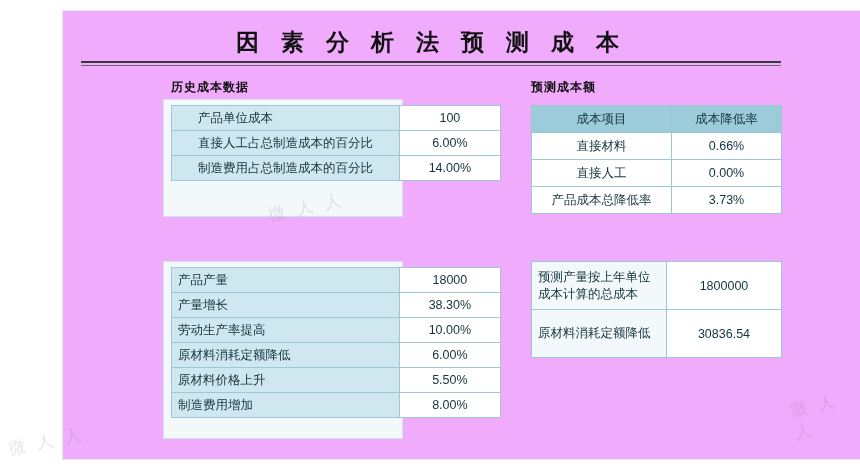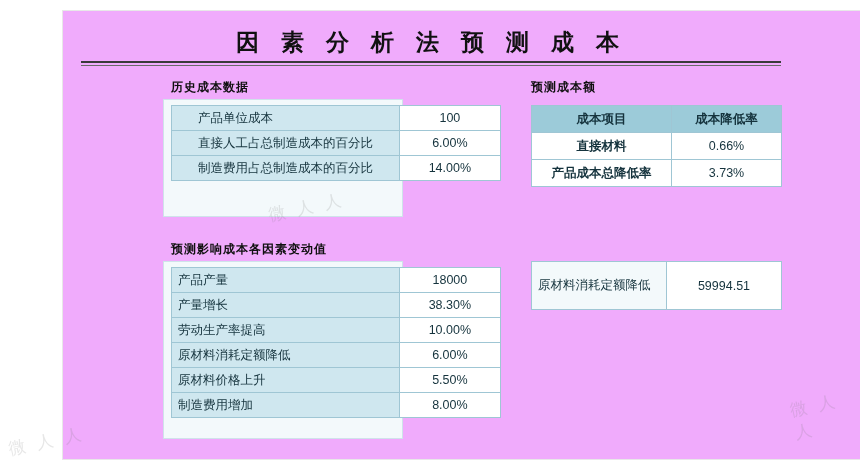--- a/index.html
+++ b/index.html
@@ -85,28 +85,28 @@
   .lbl {
     background: #cfe7ef;
     text-align: left;
   }
   .val {
     background: #ffffff;
     text-align: center;
   }
   .hdr {
     background: #9ccbd9;
-    font-weight: bold;
+    font-weight: normal;
     text-align: center;
     color: #10303a;
   }
   .rowlbl {
     background: #ffffff;
     text-align: center;
-    font-weight: bold;
+    font-weight: normal;
     color: #10303a;
   }
 
   
   #hist-panel { left: 100px; top: 88px; width: 240px; height: 118px; }
   #hist-table { position: absolute; left: 108px; top: 94px; width: 330px; }
   #hist-table td.lbl { width: 225px; padding-left: 26px; }
   #hist-table td.val { width: 100px; }
 
   
@@ -163,21 +163,20 @@
       <td class="lbl">直接人工占总制造成本的百分比</td>
       <td class="val">6.00%</td>
     </tr>
     <tr>
       <td class="lbl">制造费用占总制造成本的百分比</td>
       <td class="val">14.00%</td>
     </tr>
   </tbody>
     </table>
 
-  <div class="section-head" style="left:108px; top:230px;">预测影响成本各因素变动值</div>
   <div class="panel" id="fac-panel"></div>
   <table class="grid" id="fac-table">
     <tbody>
         <tr>
       <td class="lbl">产品产量</td>
       <td class="val">18000</td>
     </tr>
     <tr>
       <td class="lbl">产量增长</td>
       <td class="val">38.30%</td>
@@ -206,31 +205,39 @@
     <tbody>
         <tr>
       <th class="hdr c1">成本项目</th>
       <th class="hdr c2">成本降低率</th>
     </tr>
     <tr>
       <td class="rowlbl c1">直接材料</td>
       <td class="val c2">0.66%</td>
     </tr>
     <tr>
+      <td class="rowlbl c1">直接人工</td>
+      <td class="val c2">0.00%</td>
+    </tr>
+    <tr>
       <td class="rowlbl c1">产品成本总降低率</td>
       <td class="val c2">3.73%</td>
     </tr>
   </tbody>
     </table>
 
   <table class="grid" id="sum-table">
     <tbody>
+        <tr>
+      <td class="c1">预测产量按上年单位成本计算的总成本</td>
+      <td class="c2">1800000</td>
+    </tr>
     <tr>
       <td class="c1">原材料消耗定额降低</td>
-      <td class="c2">59994.51</td>
+      <td class="c2">30836.54</td>
     </tr>
   </tbody>
     </table>
 
 </div>
 
 <div class="wm" id="wm1">微 人 人</div>
 <div class="wm" id="wm2">微 人 人</div>
 <div class="wm" id="wm3">微 人 人</div>
 

